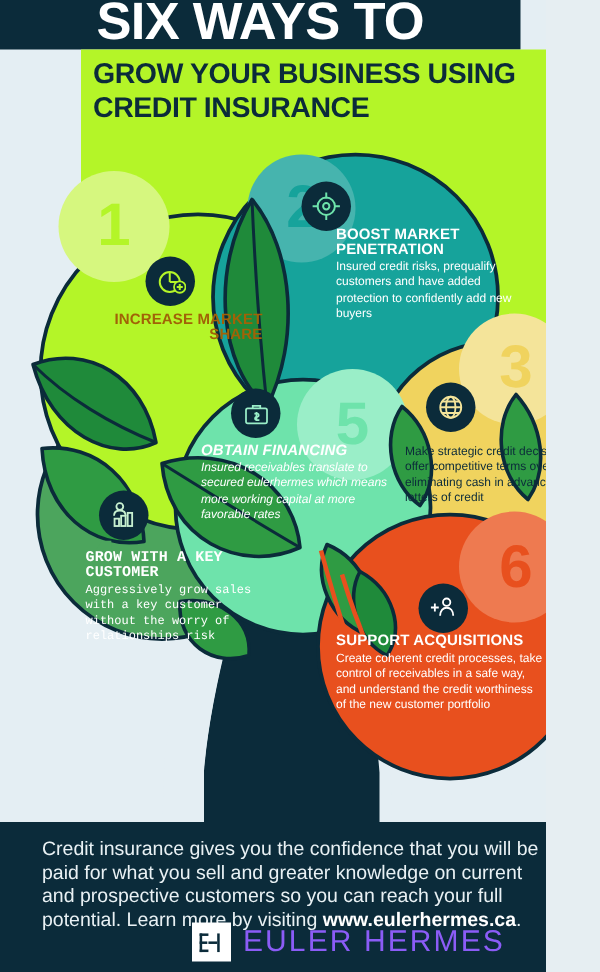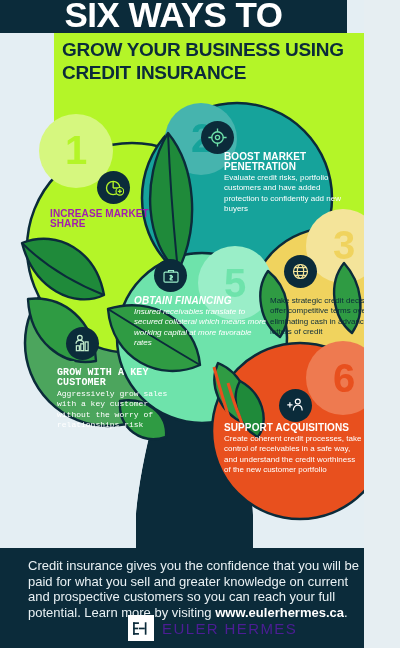--- a/index.html
+++ b/index.html
@@ -57,21 +57,21 @@
   }
   .foot-text b { font-weight:bold; color:#ffffff; }
   .logo-wrap {
     position:absolute; left:128px; top:615px;
     display:flex; align-items:center; gap:8px;
   }
   .logo-sq {
     width:26px; height:26px; background:#ffffff;
     display:flex; align-items:center; justify-content:center;
   }
-  .logo-word { color:#4c1d95; font-size:15px; letter-spacing:1.4px; }
+  .logo-word { color:#8b5cf6; font-size:20px; letter-spacing:1.4px; }
 </style>
 </head>
 <body>
 
 <div id="poster">
 
   <div class="bg-lightblue"></div>
   <div class="bg-navy-top"></div>
   <div class="bg-green"></div>
 
@@ -144,37 +144,37 @@
     <div class="bignum" style="left:57px;top:129px;width:38px;height:42px;color:#b4f528;">1</div>
     <div class="icon-badge" style="left:97px;top:171px;">
       <svg width="20" height="20" viewBox="0 0 24 24" fill="none" stroke="#b4f528" stroke-width="1.6">
         <circle cx="11" cy="12" r="8"></circle>
           <path d="M11 12 L11 4 M11 12 L19 12"></path>
         <path d="M16 16 h6 M19 13 v6" stroke="#b4f528" stroke-width="1.6"></path>
         <circle cx="19" cy="16" r="4.6" fill="#0b2b3a" stroke="#b4f528" stroke-width="1.4"></circle>
         <path d="M16.6 16 h4.8 M19 13.6 v4.8"></path>
       </svg>
     </div>
-    <div class="ntext" style="left:50px;top:209px;width:125px;color:#a21caf;">
+    <div class="ntext" style="left:50px;top:209px;width:125px;color:#a16207;text-align:right;">
       <div class="nhead">INCREASE MARKET SHARE</div>
     </div>
   </div>
 
   <div class="node">
     <div class="bignum" style="left:183px;top:117px;width:38px;height:42px;color:#16a39b;">2</div>
     <div class="icon-badge" style="left:201px;top:121px;">
       <svg width="21" height="21" viewBox="0 0 24 24" fill="none" stroke="#6ee3ab" stroke-width="1.5">
         <circle cx="12" cy="12" r="6.6"></circle>
           <circle cx="12" cy="12" r="2.4"></circle>
         <path d="M12 1.6 V6 M12 18 V22.4 M1.6 12 H6 M18 12 H22.4"></path>
       </svg>
     </div>
     <div class="ntext" style="left:224px;top:152px;width:118px;color:#ffffff;">
       <div class="nhead">BOOST MARKET PENETRATION</div>
-      <div class="nbody">Evaluate credit risks, portfolio customers and have added protection to confidently add new buyers</div>
+      <div class="nbody">Insured credit risks, prequalify customers and have added protection to confidently add new buyers</div>
     </div>
   </div>
 
   <div class="node">
     <div class="bignum" style="left:325px;top:224px;width:38px;height:42px;color:#f0d35e;">3</div>
     <div class="icon-badge" style="left:284px;top:255px;">
       <svg width="21" height="21" viewBox="0 0 24 24" fill="none" stroke="#f4e49a" stroke-width="1.4">
         <circle cx="12" cy="12" r="8"></circle>
         <ellipse cx="12" cy="12" rx="3.6" ry="8"></ellipse>
         <path d="M4 12 H20 M5.4 7.6 H18.6 M5.4 16.4 H18.6"></path>
@@ -206,21 +206,21 @@
     <div class="bignum" style="left:216px;top:262px;width:38px;height:42px;color:#6ee3ab;">5</div>
     <div class="icon-badge" style="left:154px;top:259px;">
       <svg width="20" height="20" viewBox="0 0 24 24" fill="none" stroke="#9aeec8" stroke-width="1.4">
         <rect x="3.6" y="7.4" width="16.8" height="12" rx="1.4"></rect>
         <path d="M9 7.4 V5.4 h6 v2"></path>
         <path d="M12 10.4 v6.2 M10.3 11.6 h2.6 a1.4 1.4 0 0 1 0 2.6 h-1.2 a1.4 1.4 0 0 0 0 2.6 h2.6"></path>
       </svg>
     </div>
     <div class="ntext" style="left:134px;top:296px;width:135px;color:#ffffff;font-style:italic;">
       <div class="nhead">OBTAIN FINANCING</div>
-      <div class="nbody">Insured receivables translate to secured collateral which means more working capital at more favorable rates</div>
+      <div class="nbody">Insured receivables translate to secured eulerhermes which means more working capital at more favorable rates</div>
     </div>
   </div>
 
   <div class="node">
     <div class="bignum" style="left:325px;top:357px;width:38px;height:42px;color:#e8501e;">6</div>
     <div class="icon-badge" style="left:279px;top:389px;">
       <svg width="21" height="21" viewBox="0 0 24 24" fill="none" stroke="#ffffff" stroke-width="1.4">
         <circle cx="14.6" cy="7.4" r="2.8"></circle>
         <path d="M9.6 17.8 C9.6 13.8 11.8 11.6 14.6 11.6 C17.4 11.6 19.6 13.8 19.6 17.8"></path>
         <path d="M2.6 11.4 H8.6 M5.6 8.4 V14.4"></path>

